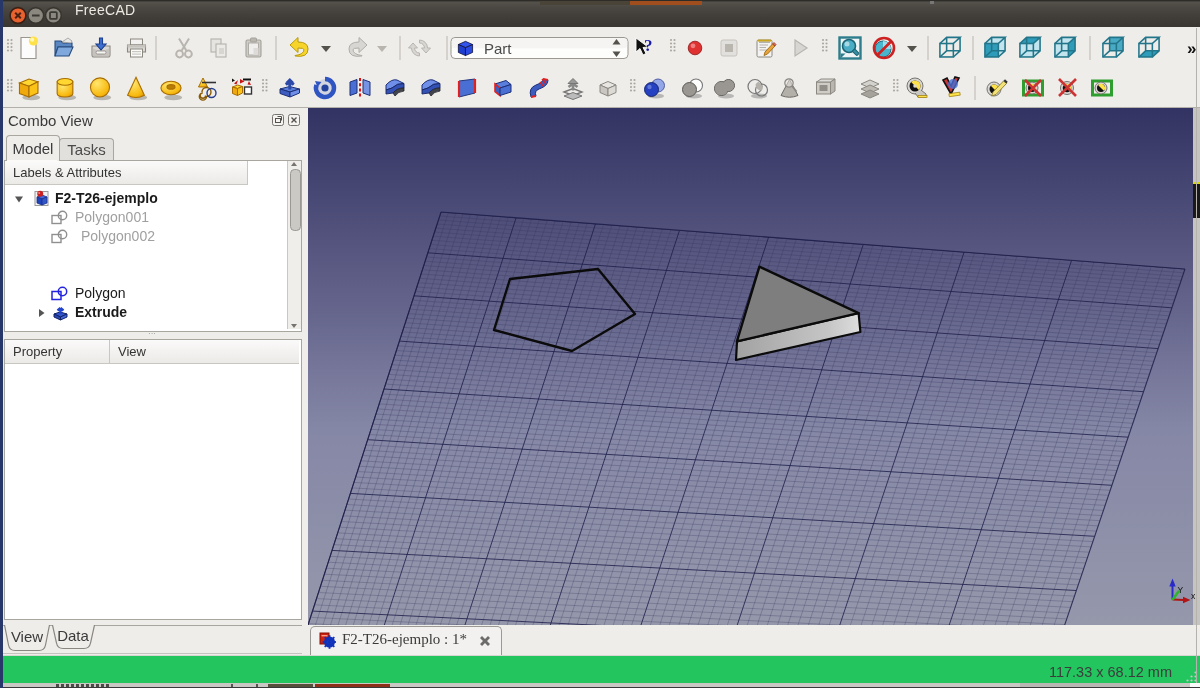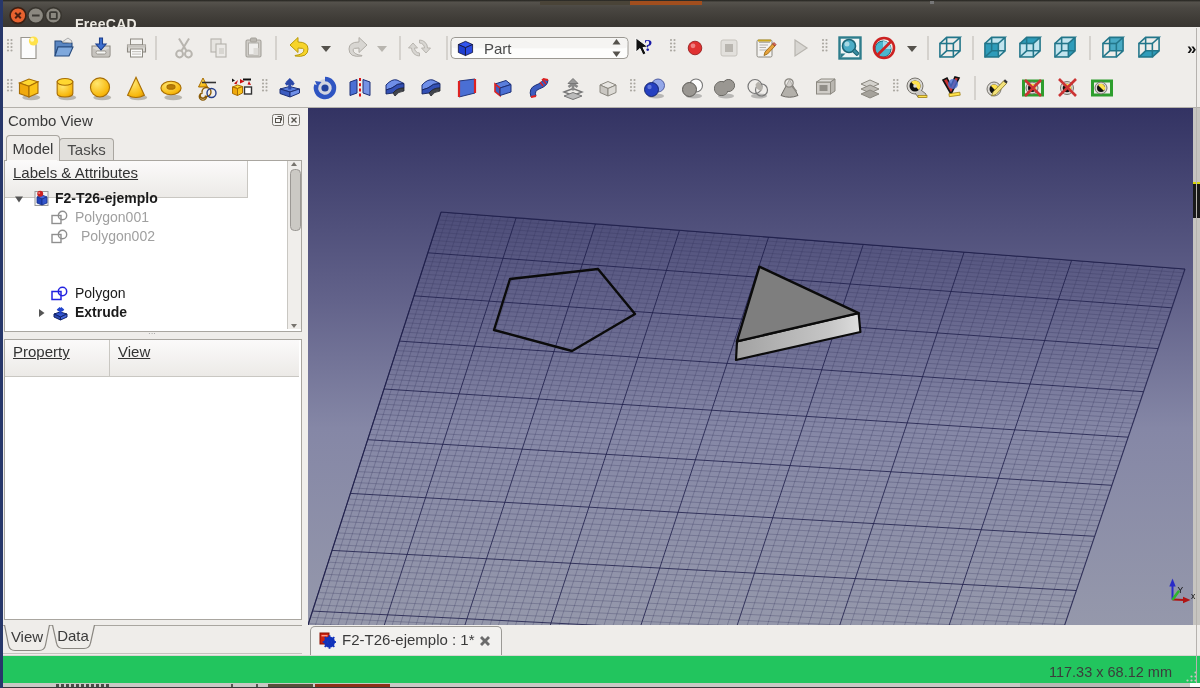--- a/index.html
+++ b/index.html
@@ -1,38 +1,38 @@
 <!DOCTYPE html>
 <html><head>
 <meta charset="utf-8">
 <style>
   html,body{margin:0;padding:0;width:1200px;height:688px;overflow:hidden;
     font-family:"Liberation Sans",sans-serif;background:#efedea;}
   .abs{position:absolute;}
   #titlebar{left:0;top:0;width:1200px;height:27px;
     background:linear-gradient(#22211d 0,#55524c 8%,#4a4742 30%,#3f3c37 70%,#393632 100%);
     border-bottom:1px solid #282622;}
-  #title-text{position:absolute;left:75px;top:16px;color:#ece9e2;font-size:14px;font-weight:bold;letter-spacing:0.3px;}
+  #title-text{position:absolute;left:75px;top:2px;color:#ece9e2;font-size:14px;font-weight:normal;letter-spacing:0.3px;}
   #leftstrip{left:0;top:0;width:3px;height:688px;background:#27376a;z-index:50;}
   #toolbars{left:0;top:27px;width:1200px;height:80px;background:#efedea;border-bottom:1px solid #b3b0aa;}
   #mainarea{left:0;top:108px;width:1200px;height:517px;background:#efedea;}
   #rightstrip{left:1193px;top:108px;width:7px;height:517px;background:#c6c4c0;}
-  #tabbar{left:302px;top:625px;width:898px;height:30px;background:#efedea;border-bottom:1px solid #c0beb9;}
+  #tabbar{left:302px;top:625px;width:898px;height:30px;background:#efedea;border-bottom:1px solid #c0beb9;font-family:Liberation Serif, serif;}
   #statusbar{left:0;top:655px;width:1200px;height:28px;background:#22c55e;border-top:1px solid #d8d6d2;}
   #bottomstrip{left:0;top:683px;width:1200px;height:5px;background:#c9c8c4;border-top:0;}
   
   #combo-title{left:3px;top:108px;width:299px;height:26px;background:#efedea;}
   #combo-title span{position:absolute;left:5px;top:4px;font-size:15px;color:#3a3a3a;}
   .tab{position:absolute;background:#efedea;border:1px solid #a9a6a0;border-bottom:none;
      border-radius:4px 4px 0 0;font-size:15px;color:#3a3a3a;text-align:center;}
   #treebox{left:4px;top:160px;width:296px;height:170px;background:#ffffff;border:1px solid #a9a6a0;}
   #propbox{left:4px;top:339px;width:296px;height:279px;background:#ffffff;border:1px solid #a9a6a0;}
-  .hdrcell{position:absolute;top:0;height:37px;background:linear-gradient(#fbfafa,#eceae7);
+  .hdrcell{position:absolute;top:0;height:24px;background:linear-gradient(#fbfafa,#eceae7);
      border-right:1px solid #c9c7c2;border-bottom:1px solid #c9c7c2;
-     font-size:15px;color:#333;line-height:24px;padding-left:8px;box-sizing:border-box;text-decoration:underline;}
+     font-size:13px;color:#333;line-height:24px;padding-left:8px;box-sizing:border-box;}
   .treerow{position:absolute;left:0;width:100%;height:19px;font-size:14px;line-height:19px;white-space:nowrap;text-align:center;}
   .gray{color:#a0a0a0;}
   .b{font-weight:bold;color:#1a1a1a;}
   .blk{color:#1a1a1a;}
 </style>
 </head>
 <body>
 <div class="abs" id="titlebar">
   <svg width="80" height="27" style="position:absolute;left:0;top:0">
     <circle cx="18" cy="15.5" r="7.9" fill="#e8622f" stroke="#3b2014" stroke-width="1.6"></circle>

